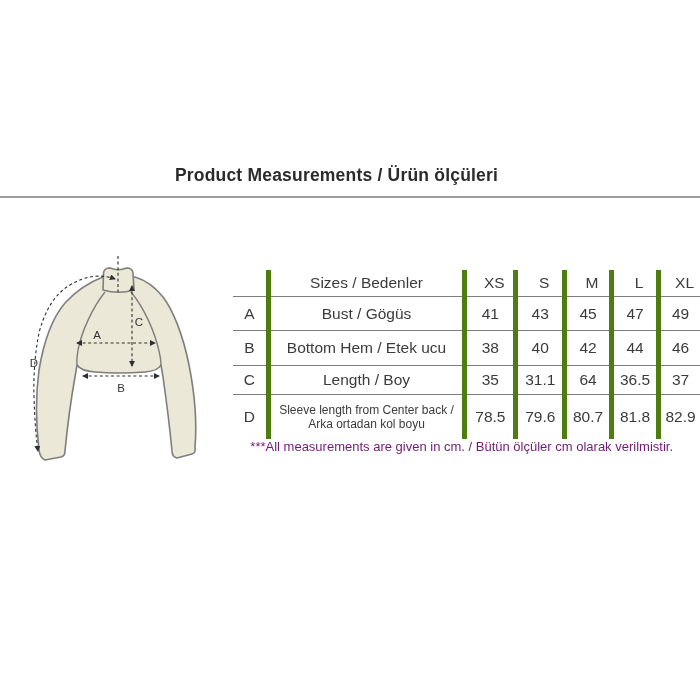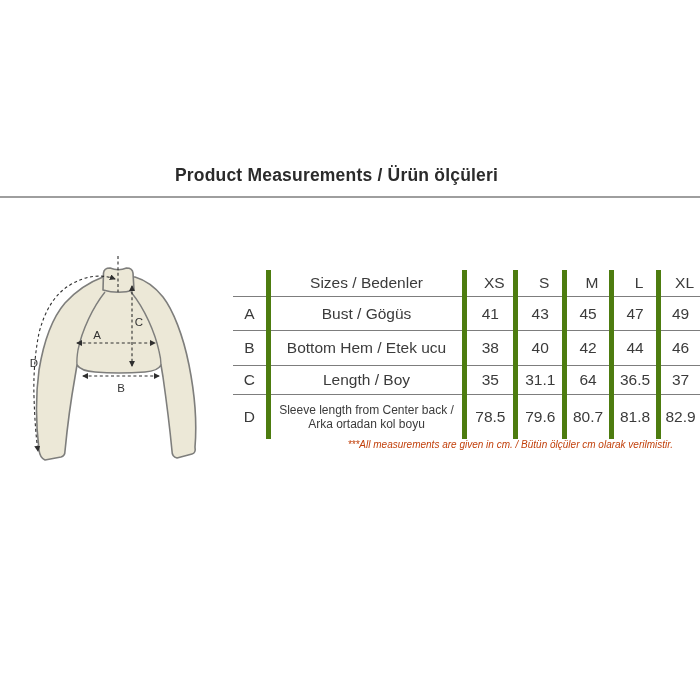--- a/index.html
+++ b/index.html
@@ -76,23 +76,22 @@
   tr.r-d td { height: 44px; }
   tr.r-d td.c-desc {
     font-size: 12px;
     line-height: 1.2;
     white-space: pre-line;
   }
   .footnote {
     position: absolute;
     top: 439px;
     right: 27px;
-    font-size: 10px;
-    font-style: italic;
-    color: #c2410c;
+    font-size: 13px;
+    color: #701a75;
   }
 </style>
 </head>
 <body>
 
 <div class="page">
 
   <div class="title">Product Measurements / Ürün ölçüleri</div>
   <div class="divider"></div>
 

